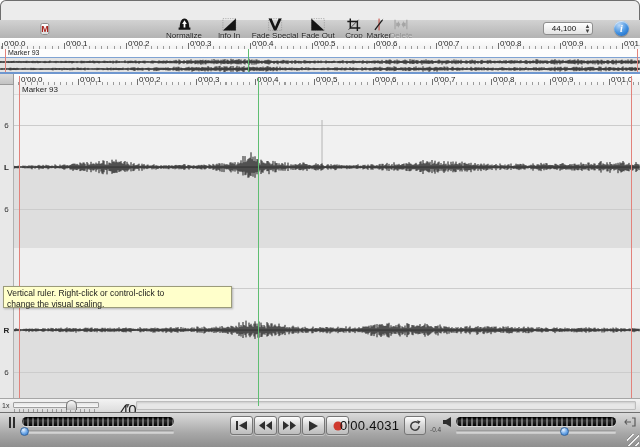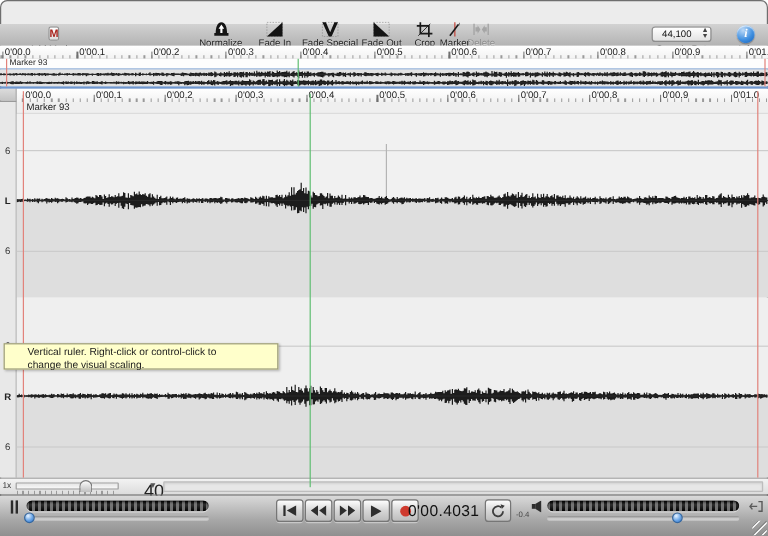--- a/index.html
+++ b/index.html
@@ -76,21 +76,21 @@
   .lane .lower{position:absolute;left:0;right:0;bottom:0;background:#dedede;}
   .gridline{position:absolute;left:0;right:0;height:1px;background:#cccccc;}
   .lane svg{position:absolute;left:0;top:0;}
   
   .vline{position:absolute;width:1px;}
   .vline.red{background:#e2827b;}
   .vline.green{background:#5fbe72;}
   
   .tooltip{position:absolute;left:3px;top:286px;width:229px;height:22px;background:#ffffcb;
            border:1px solid #9b9b7a;box-shadow:1px 1px 2px rgba(0,0,0,.25);
-           font-size:8.5px;color:#1a1a1a;line-height:10.5px;padding:1px 19px;box-sizing:border-box;z-index:60;}
+           font-size:8.5px;color:#1a1a1a;line-height:10.5px;padding:1px 3px;box-sizing:border-box;z-index:60;}
   
   .zoom-row{position:absolute;left:0;top:398px;width:640px;height:14px;background:linear-gradient(#f3f3f3,#dcdcdc);
             border-top:1px solid #a6a6a6;box-sizing:border-box;}
   .zr-scale{position:absolute;left:2px;top:3px;font-size:7px;color:#333;}
   .zr-track{position:absolute;left:13px;top:3px;width:86px;height:6px;background:linear-gradient(#e6e6e6,#f8f8f8);
             border:1px solid #9f9f9f;border-radius:1px;box-sizing:border-box;}
   .zr-ticks{position:absolute;left:14px;top:10px;width:84px;height:3px;
             background:repeating-linear-gradient(90deg,#9a9a9a 0 1px,transparent 1px 4.7px);}
   .zr-thumb{position:absolute;left:66px;top:1px;width:11px;height:10px;border:1px solid #767676;border-bottom:none;
             border-radius:6px 6px 0 0;background:linear-gradient(#fbfbfb,#bfbfbf);box-sizing:border-box;}
@@ -140,21 +140,21 @@
         <path d="M12 1 C6 1 4 9 4 16 L2 16 L2 20 L22 20 L22 16 L20 16 C20 9 18 1 12 1 Z" fill="#141414"></path>
         <path d="M12 4 L16 10 L13.5 10 L13.5 16 L10.5 16 L10.5 10 L8 10 Z" fill="#fff"></path>
       </svg>
       <span class="tb-lbl">Normalize</span>
     </div>
     <div class="tb-item" style="left:229px">
       <svg class="tb-ico" viewBox="0 0 24 22">
         <rect x="1" y="1" width="22" height="20" fill="none" stroke="#8a8a8a" stroke-width="1" stroke-dasharray="2,2"></rect>
         <polygon points="23,1 23,21 1,21" fill="#141414"></polygon>
       </svg>
-      <span class="tb-lbl">Fade In</span>
+      <span class="tb-lbl">Info In</span>
     </div>
     <div class="tb-item" style="left:275px">
       <svg class="tb-ico" viewBox="0 0 24 22">
         <rect x="1" y="1" width="22" height="20" fill="none" stroke="#8a8a8a" stroke-width="1" stroke-dasharray="2,2"></rect>
         <polygon points="1,1 6,1 12,15 18,1 23,1 14,21 10,21" fill="#141414"></polygon>
       </svg>
       <span class="tb-lbl">Fade Special</span>
     </div>
     <div class="tb-item" style="left:318px">
       <svg class="tb-ico" viewBox="0 0 24 22">

